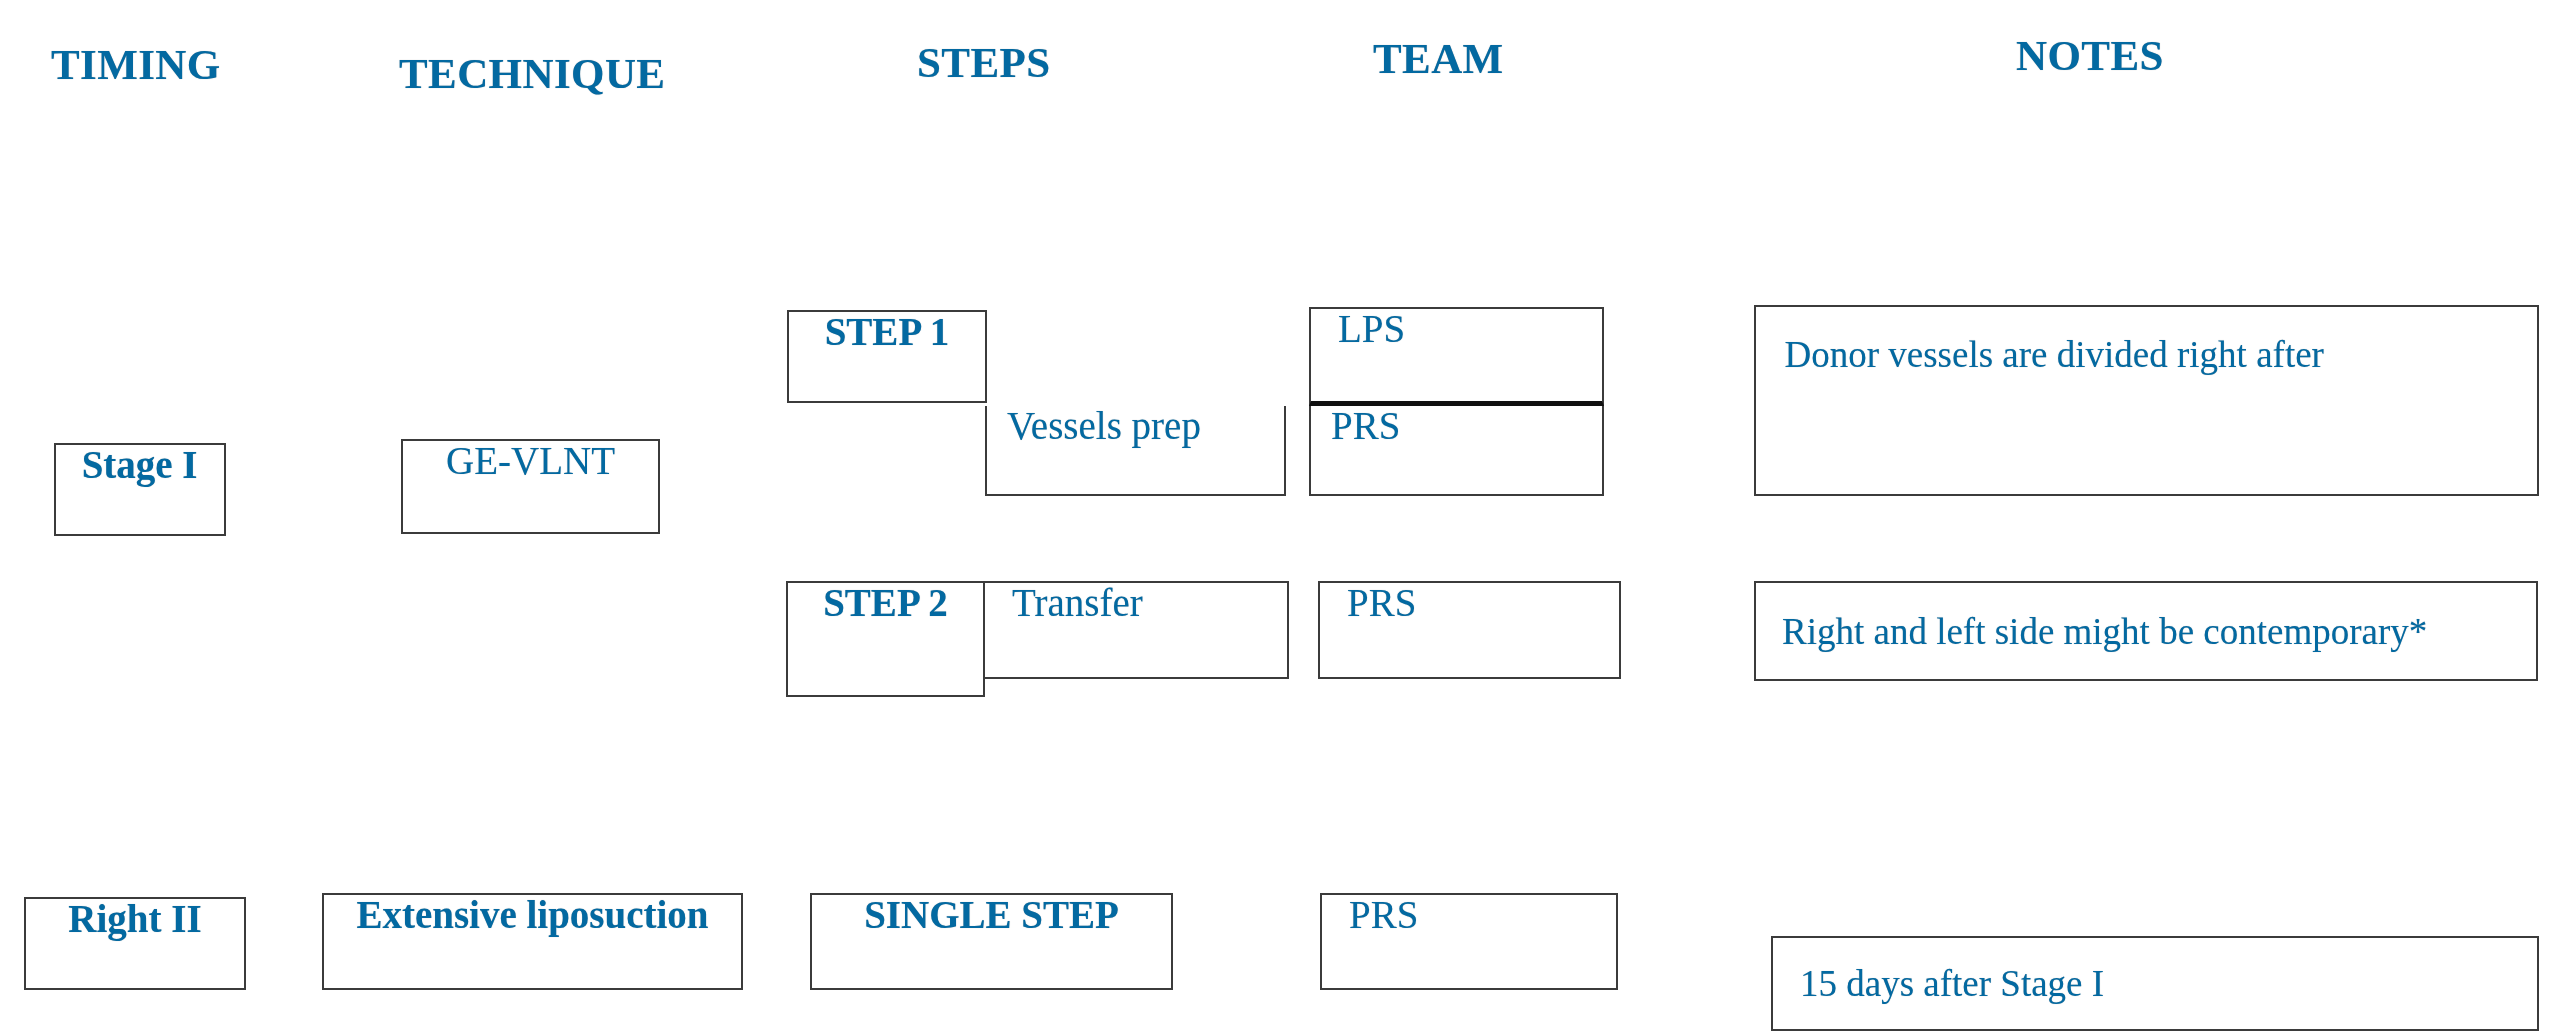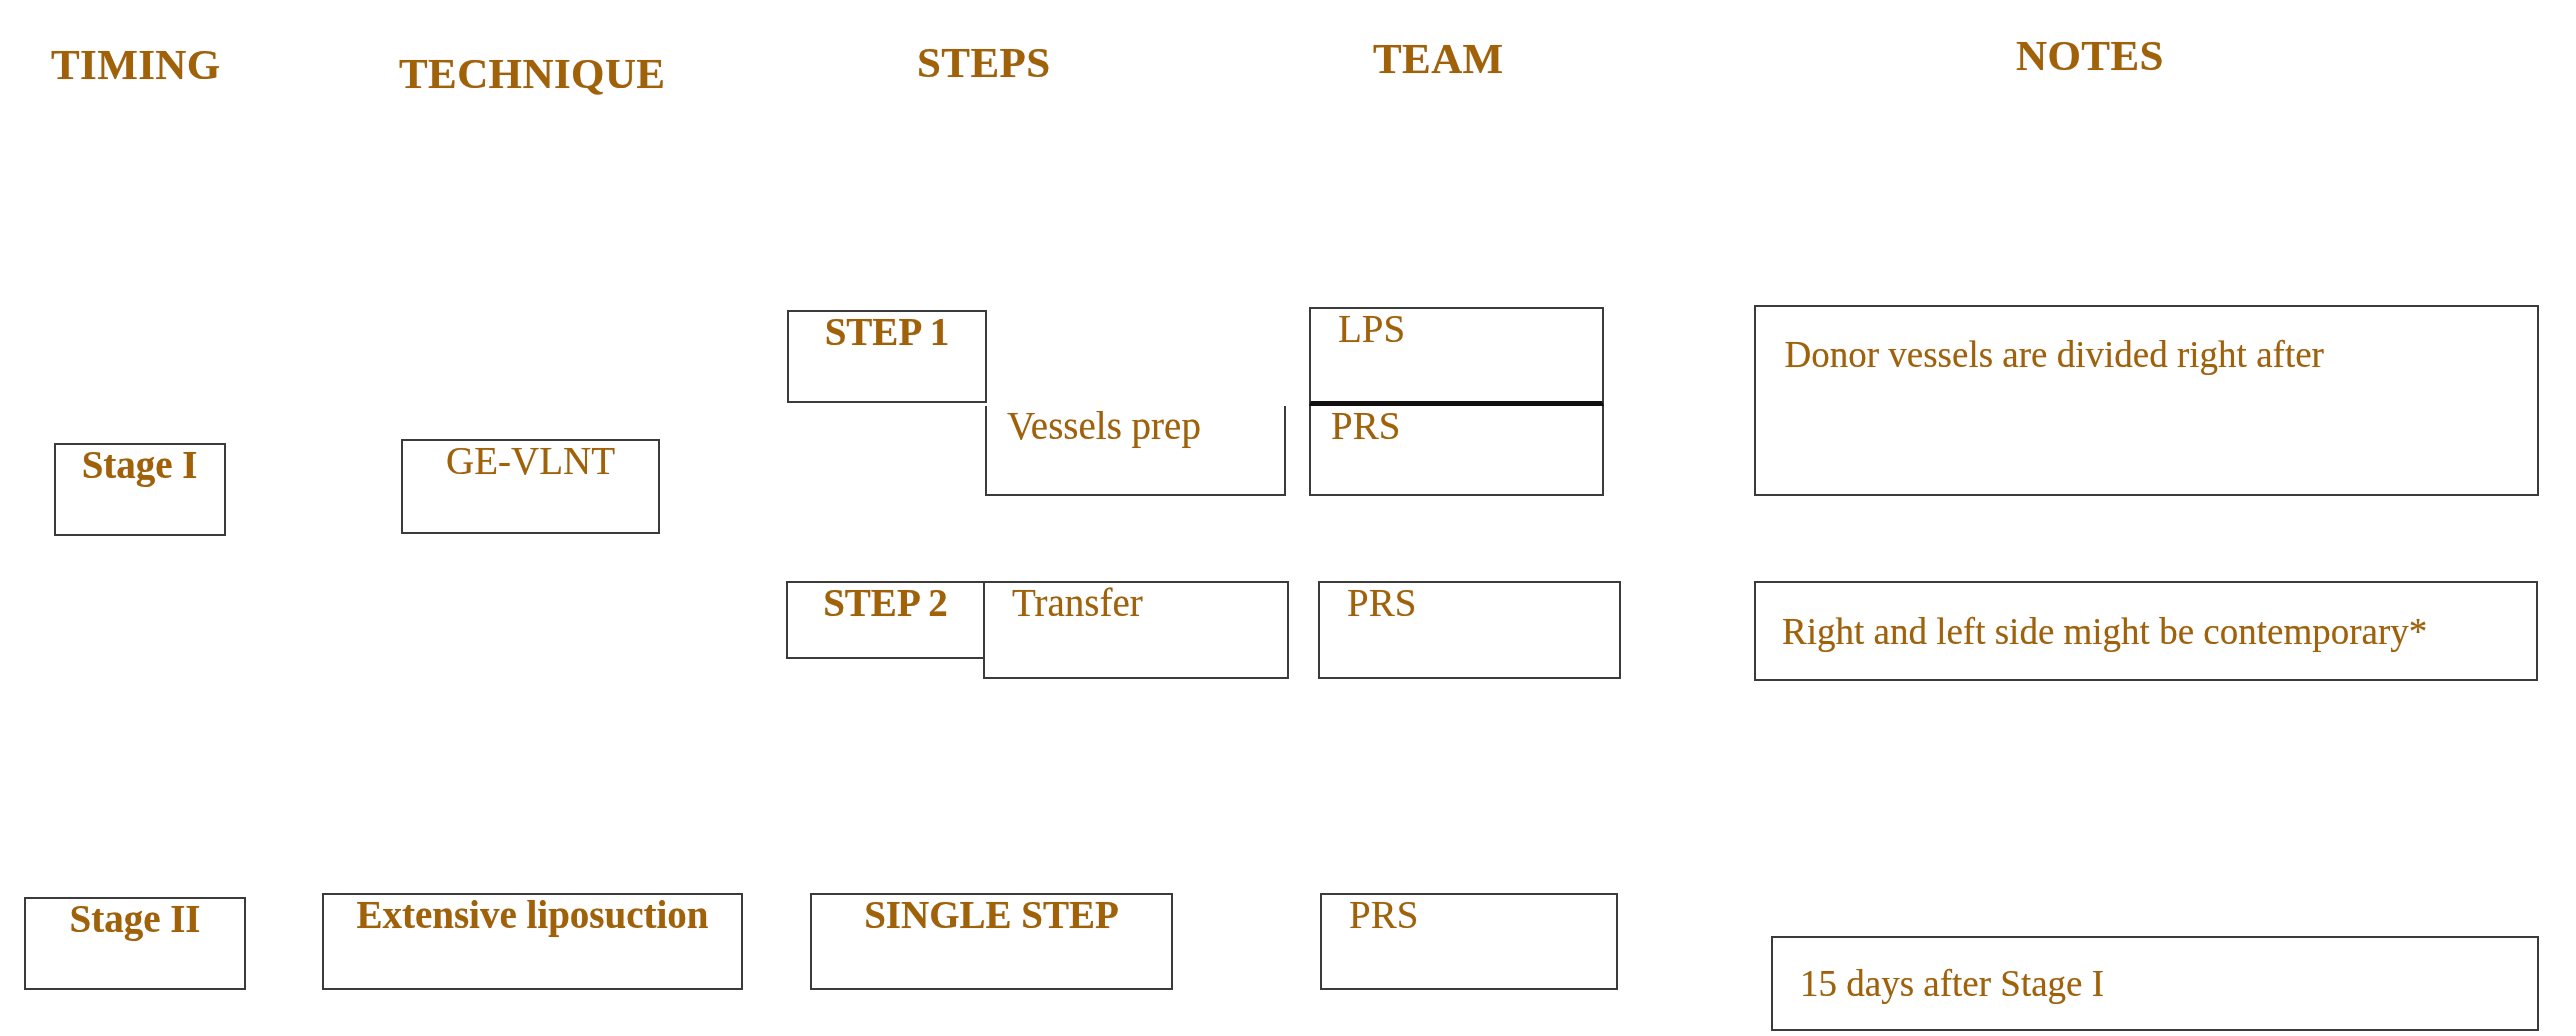--- a/index.html
+++ b/index.html
@@ -6,21 +6,21 @@
     margin: 0;
     padding: 0;
     background: #ffffff;
   }
   .canvas {
     position: relative;
     width: 2576px;
     height: 1036px;
     background: #ffffff;
     font-family: "Liberation Serif", "DejaVu Serif", serif;
-    color: #a16207;
+    color: #0369a1;
     overflow: hidden;
   }
   .hdr {
     position: absolute;
     font-weight: bold;
     font-size: 43px;
     line-height: 1;
     letter-spacing: 0.4px;
     white-space: nowrap;
     text-shadow: 0 0 0.9px rgba(20,20,20,0.35);
@@ -87,35 +87,35 @@
     <span>LPS</span>
   </div>
   <div class="box padleft notop" style="left:1309px; top:406px; width:295px; height:90px;">
     <span>PRS</span>
   </div>
 
   <div class="notes" style="left:1754px; top:305px; width:785px; height:191px; padding:21.4px 18px 0 28.5px;">
     <div>Donor vessels are divided right after</div>
   </div>
 
-  <div class="box center bold" style="left:786px; top:581px; width:199px; height:78px;">
+  <div class="box center bold" style="left:786px; top:581px; width:199px; height:116px;">
     <span>STEP 2</span>
   </div>
   <div class="box padleft" style="left:983px; top:581px; width:306px; height:98px;">
     <span>Transfer</span>
   </div>
   <div class="box padleft" style="left:1318px; top:581px; width:303px; height:98px;">
     <span>PRS</span>
   </div>
   <div class="notes vcenter" style="left:1754px; top:581px; width:784px; height:100px; padding-left:26px;">
     <span>Right and left side might be contemporary*</span>
   </div>
 
   <div class="box center bold" style="left:24px; top:897px; width:222px; height:93px;">
-    <span>Stage II</span>
+    <span>Right II</span>
   </div>
   <div class="box center" style="left:322px; top:893px; width:421px; height:97px;font-weight:bold;">
     <span>Extensive liposuction</span>
   </div>
   <div class="box center bold" style="left:810px; top:893px; width:363px; height:97px;">
     <span>SINGLE STEP</span>
   </div>
   <div class="box padleft" style="left:1320px; top:893px; width:298px; height:97px;">
     <span>PRS</span>
   </div>

